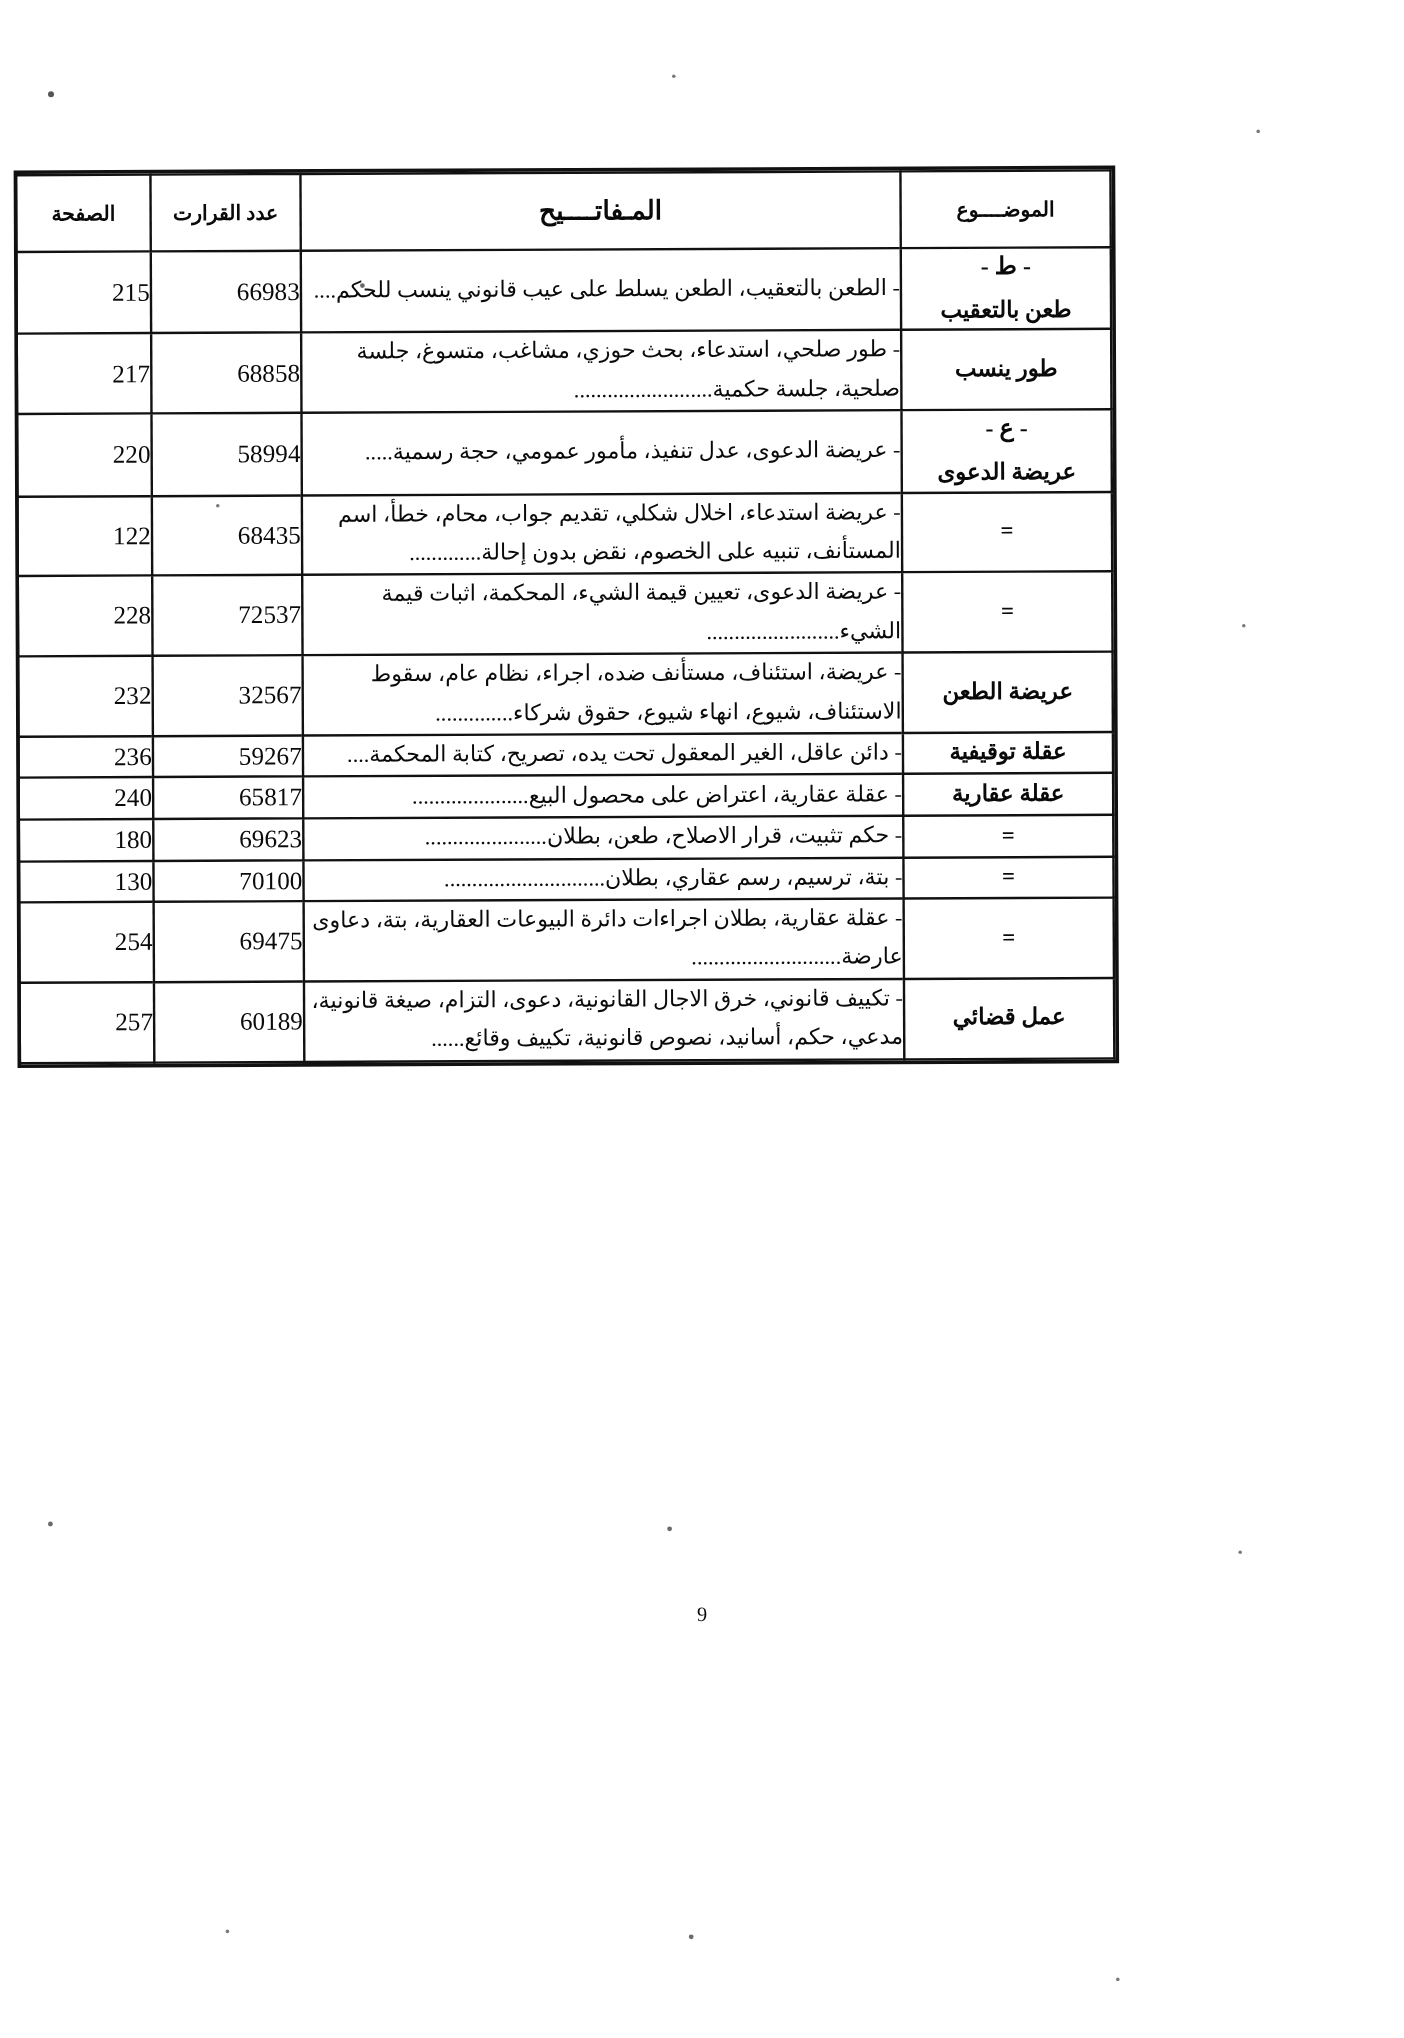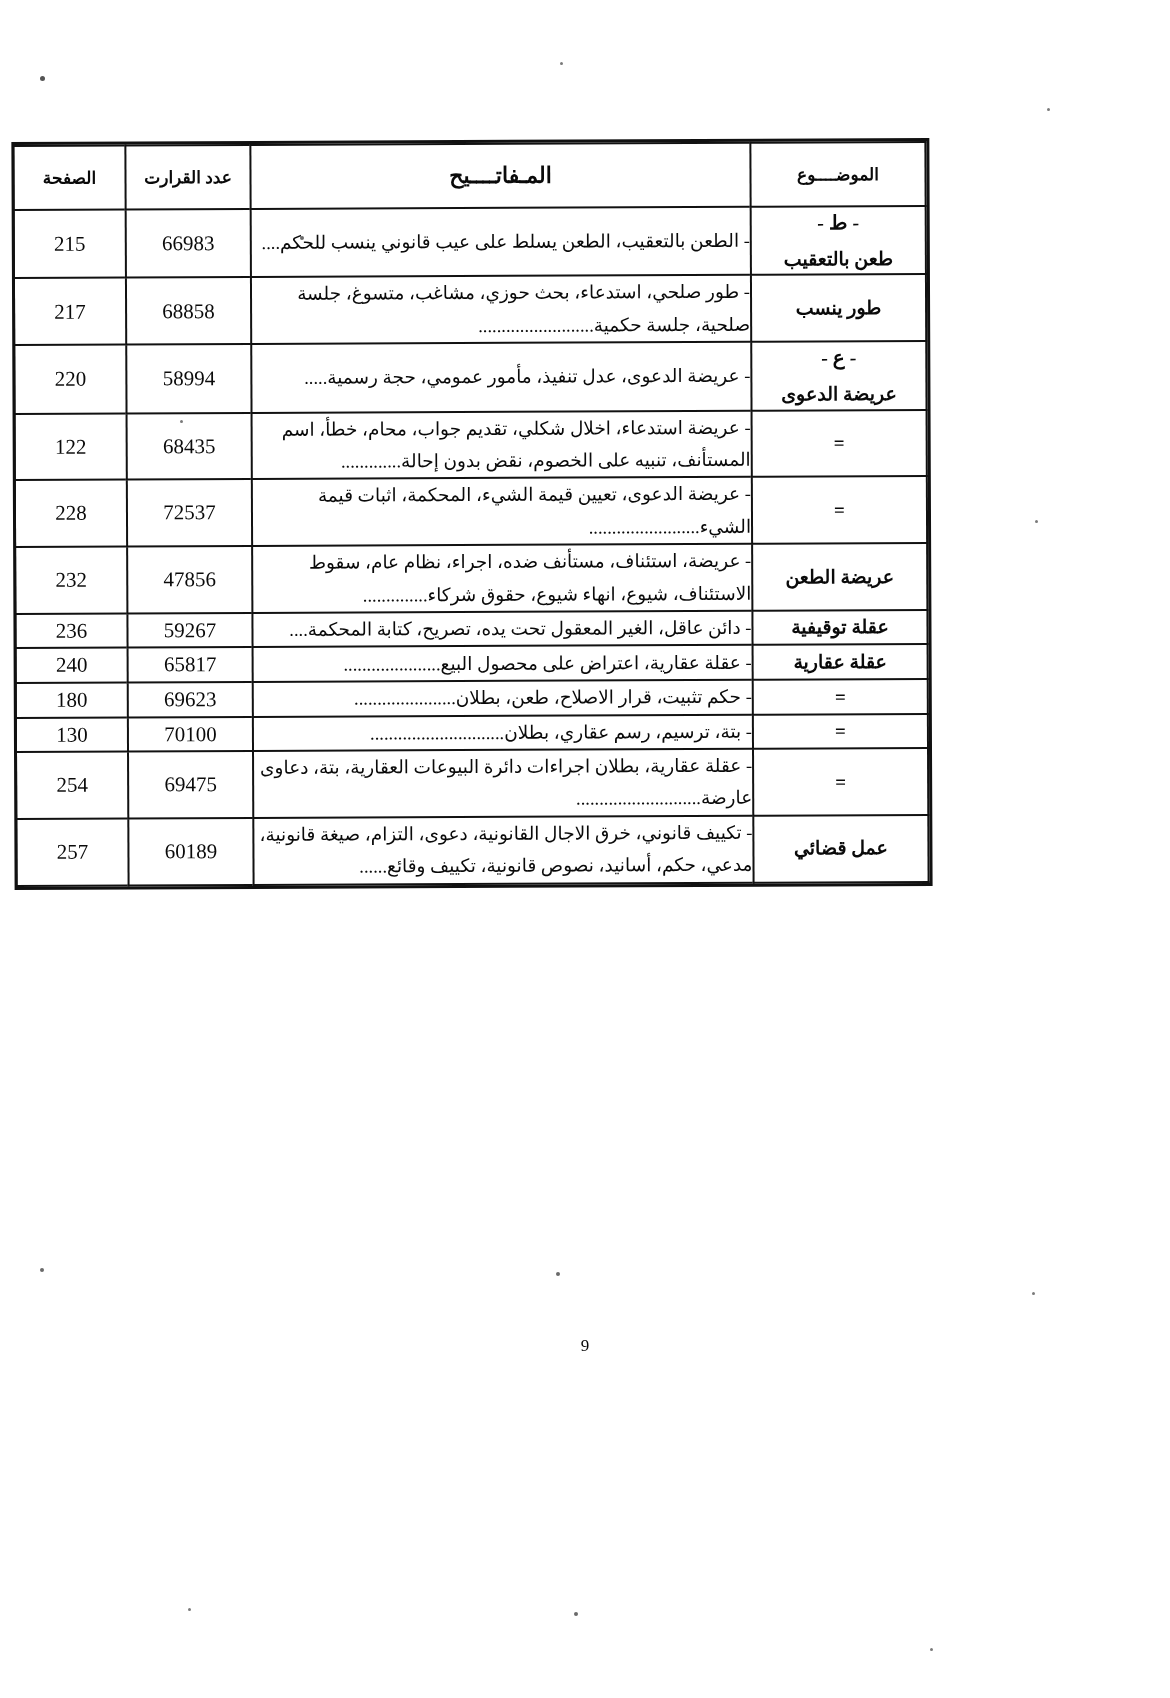--- a/index.html
+++ b/index.html
@@ -87,21 +87,21 @@
   }
 
   td.keys {
     text-align: right;
     padding: 8px 14px 8px 10px;
     font-size: 18.5px;
     line-height: 1.75;
   }
 
   td.num {
-    text-align: center;
+    text-align: right;
     font-size: 21px;
     font-family: "Liberation Serif", serif;
   }
 
   .folio {
     position: absolute;
     left: 0; right: 0;
     top: 1336px;
     text-align: center;
     font-size: 17px;
@@ -186,21 +186,21 @@
         <tr>
           <td class="subject eq">=</td>
           <td class="keys">- عريضة الدعوى، تعيين قيمة الشيء، المحكمة، اثبات قيمة الشيء........................</td>
           <td class="num">72537</td>
           <td class="num">228</td>
         </tr>
 
         <tr>
           <td class="subject">عريضة الطعن</td>
           <td class="keys">- عريضة، استئناف، مستأنف ضده،  اجراء، نظام عام، سقوط الاستئناف، شيوع، انهاء شيوع، حقوق شركاء..............</td>
-          <td class="num">47856</td>
+          <td class="num">32567</td>
           <td class="num">232</td>
         </tr>
 
         <tr>
           <td class="subject">عقلة توقيفية</td>
           <td class="keys">- دائن عاقل، الغير المعقول تحت يده، تصريح، كتابة المحكمة....</td>
           <td class="num">59267</td>
           <td class="num">236</td>
         </tr>
 

